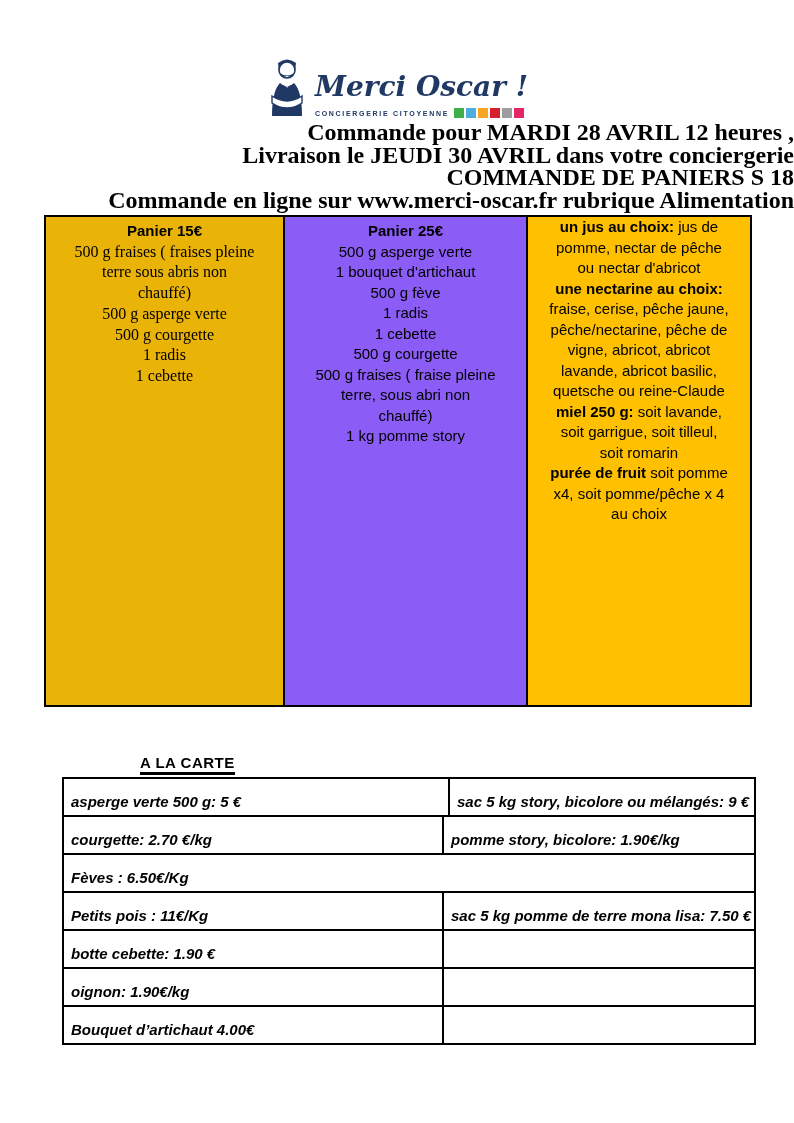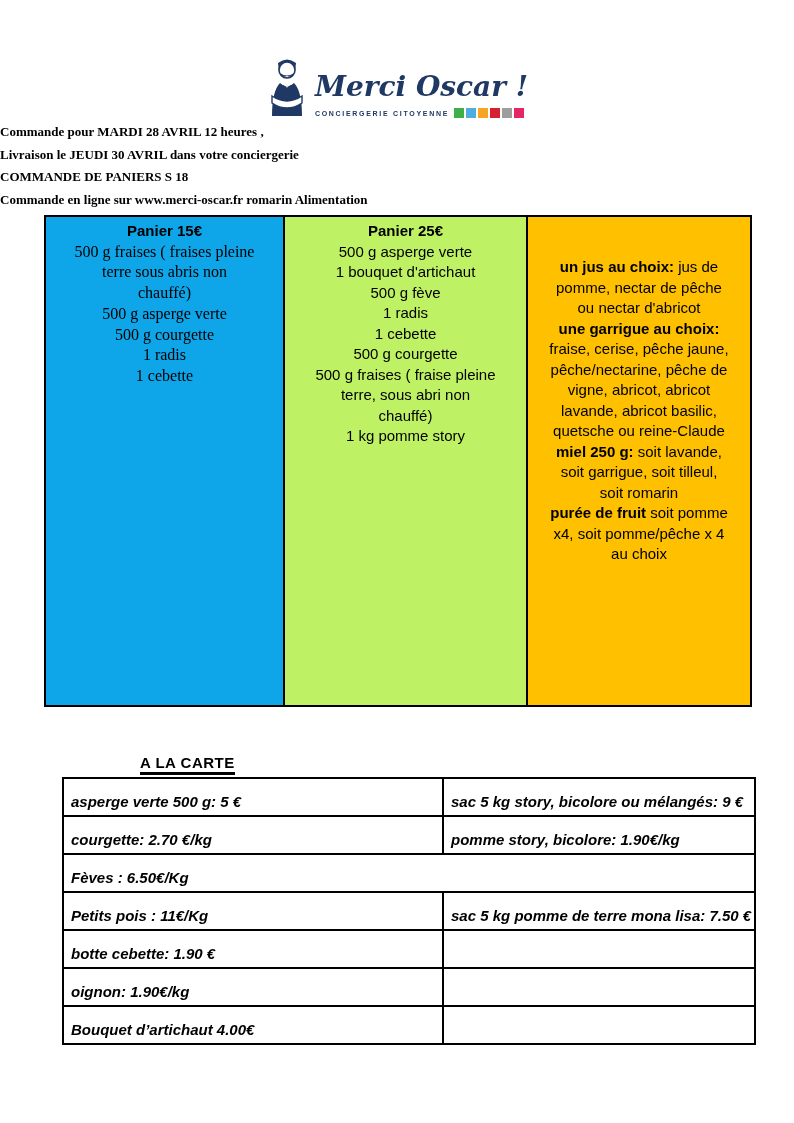--- a/index.html
+++ b/index.html
@@ -23,23 +23,23 @@
   .tagline-row { display:flex; align-items:center; gap:5px; margin-top:3px; }
   .tagline {
     font-size:7px; font-weight:bold; letter-spacing:1.7px;
     color:var(--navy,#1f3864); white-space:nowrap;
   }
   .swatches { display:flex; gap:2px; }
   .swatch { width:10px; height:10px; display:inline-block; }
 
   
   .header-block {
-    position:absolute; top:121px; left:0; width:794px; text-align:left;
+    position:absolute; top:121px; left:0; width:794px; text-align:right;
     font-family:"Liberation Serif", serif; font-weight:bold;
-    font-size:13px; line-height:22.5px; color:#000;
+    font-size:24px; line-height:22.5px; color:#000;
   }
 
   
   .panier-table {
     position:absolute; left:44px; top:215px; width:708px; height:492px;
     display:flex; border:2px solid #000; box-sizing:border-box;
   }
   .panier-cell { box-sizing:border-box; text-align:center; overflow:hidden; }
   .cell-1 { width:237px; }
   .cell-2 { width:245px; border-left:2px solid #000; border-right:2px solid #000; }
@@ -47,36 +47,36 @@
   .panier-title {
     font-weight:bold; font-size:15px; line-height:20.5px;
     padding-top:4px; white-space:pre-line;
   }
   .panier-body { white-space:pre-line; font-size:15px; line-height:20.5px; }
   .cell-1 .panier-body {
     font-family:"Liberation Serif", serif; font-size:16px; line-height:20.8px;
     padding:0 28px;
   }
   .cell-2 .panier-body { padding:0 28px; }
-  .cell-3 .panier-body { padding:0 20px;margin-top:40px; }
+  .cell-3 .panier-body { padding:0 20px; }
   .panier-body .b, .b { font-weight:bold; }
 
   
   .carte-heading {
     position:absolute; left:140px; top:754px;
     font-size:15px; font-weight:bold; letter-spacing:0.5px;
     border-bottom:3px solid #000; padding-bottom:1px;text-align:center;
   }
   .carte-table {
     position:absolute; left:62px; top:777px; width:694px; height:268px;
     border:2px solid #000; box-sizing:border-box;
     display:flex; flex-direction:column; background:#fff;
   }
   .carte-row { flex:1; display:flex; border-top:2px solid #000; }
-  .carte-row:first-child { border-top:none; }
+  .carte-row:first-child { border-top:none;gap:6px; }
   .carte-cell {
     box-sizing:border-box; display:flex; align-items:flex-end;
     padding:0 4px 5px 7px; font-weight:bold; font-style:italic; font-size:15px;
     overflow:hidden; white-space:nowrap;
   }
   .carte-cell.left { width:378px; }
   .carte-cell.right { flex:1; border-left:2px solid #000; }
 </style>
 </head>
 <body>
@@ -108,46 +108,46 @@
             <span class="swatch" style="background: rgb(230, 37, 102);"></span>
           </span>
       </div>
     </div>
   </div>
 
   <div class="header-block">
     <div>Commande pour MARDI 28 AVRIL 12 heures ,</div>
     <div>Livraison le JEUDI 30 AVRIL dans votre conciergerie</div>
     <div>COMMANDE DE PANIERS  S 18</div>
-    <div>Commande en ligne sur www.merci-oscar.fr  romarin Alimentation</div>
+    <div>Commande en ligne sur www.merci-oscar.fr  rubrique Alimentation</div>
   </div>
 
   <div class="panier-table">
-    <div class="panier-cell cell-1" style="background: #0ea5e9;">
+    <div class="panier-cell cell-1" style="background: #eab308;">
       <div class="panier-title">Panier 15€</div>
       <div class="panier-body"><span>500 g fraises  ( fraises pleine terre sous abris non chauffé)
 500 g asperge verte
 500 g courgette
 1 radis
 1 cebette</span></div>
     </div>
-    <div class="panier-cell cell-2" style="background: #bef264;">
+    <div class="panier-cell cell-2" style="background: #8b5cf6;">
       <div class="panier-title">Panier 25€</div>
       <div class="panier-body"><span>500 g asperge  verte
 1 bouquet d'artichaut
 500 g fève
 1 radis
 1 cebette
 500 g courgette
 500 g fraises  ( fraise pleine terre, sous abri non chauffé)
 1 kg pomme story</span></div>
     </div>
     <div class="panier-cell cell-3" style="background: rgb(255, 192, 0);">
       <div class="panier-body"><span class="b">un jus au choix:</span><span> jus de pomme, nectar de pêche ou nectar d'abricot
-</span><span class="b">une garrigue au choix:</span><span> fraise, cerise,  pêche jaune, pêche/nectarine, pêche de vigne, abricot, abricot lavande, abricot basilic, quetsche ou reine-Claude
+</span><span class="b">une nectarine au choix:</span><span> fraise, cerise,  pêche jaune, pêche/nectarine, pêche de vigne, abricot, abricot lavande, abricot basilic, quetsche ou reine-Claude
 </span><span class="b">miel 250 g:</span><span> soit lavande, soit garrigue, soit tilleul, soit romarin
 </span><span class="b">purée de fruit</span><span> soit pomme x4, soit pomme/pêche x 4 au choix</span></div>
     </div>
   </div>
 
   <div class="carte-heading">A LA CARTE</div>
   <div class="carte-table">
       <div class="carte-row">
         <div class="carte-cell left">asperge verte 500 g: 5 €</div>
         <div class="carte-cell right">sac 5 kg story, bicolore ou mélangés: 9 €</div>

